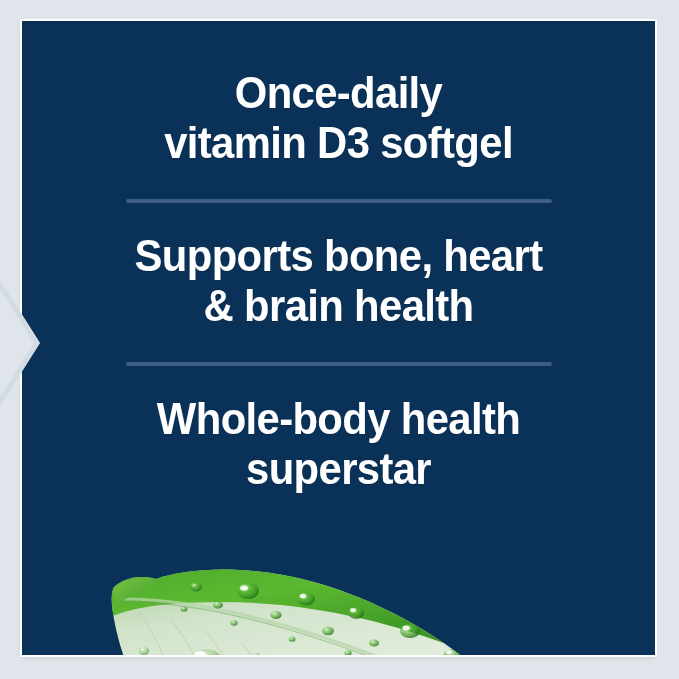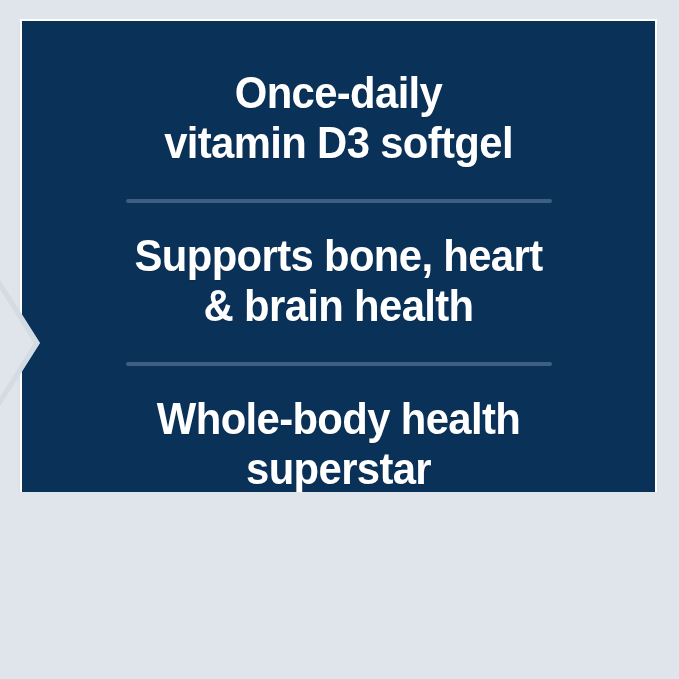--- a/index.html
+++ b/index.html
@@ -11,21 +11,21 @@
     width: 679px;
     height: 679px;
     overflow: hidden;
     font-family: "Liberation Sans", sans-serif;
     background: #dfe5eb;
   }
 
   .stage {
     position: relative;
     width: 679px;
-    height: 492px;
+    height: 679px;
     background: #dfe5eb;
     overflow: hidden;
   }
 
   
   .panel {
     position: absolute;
     left: 22px;
     top: 21px;
     width: 633px;

